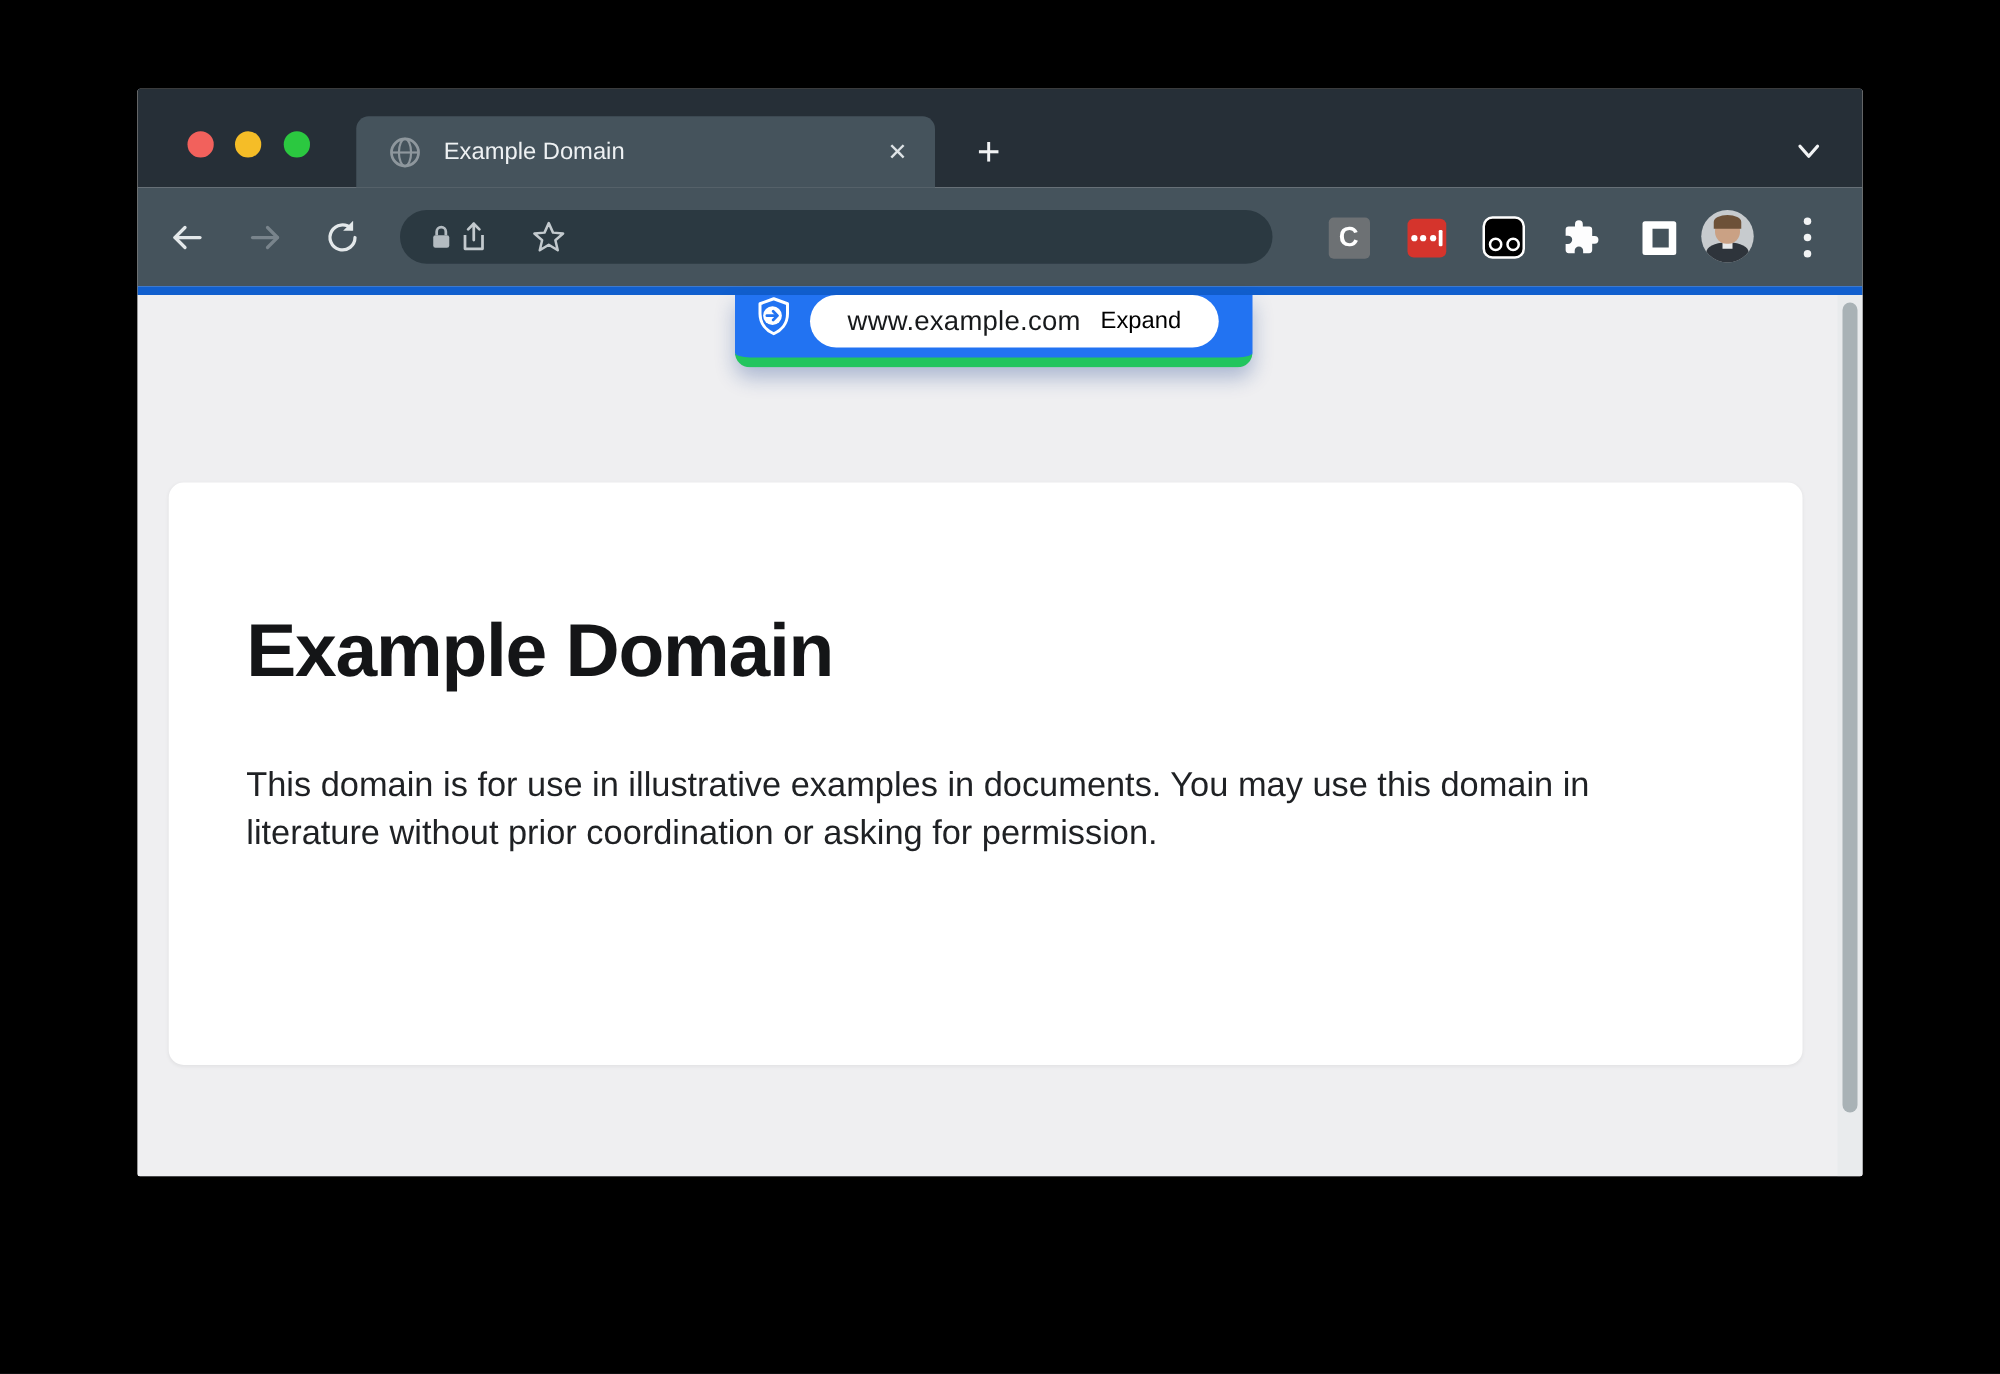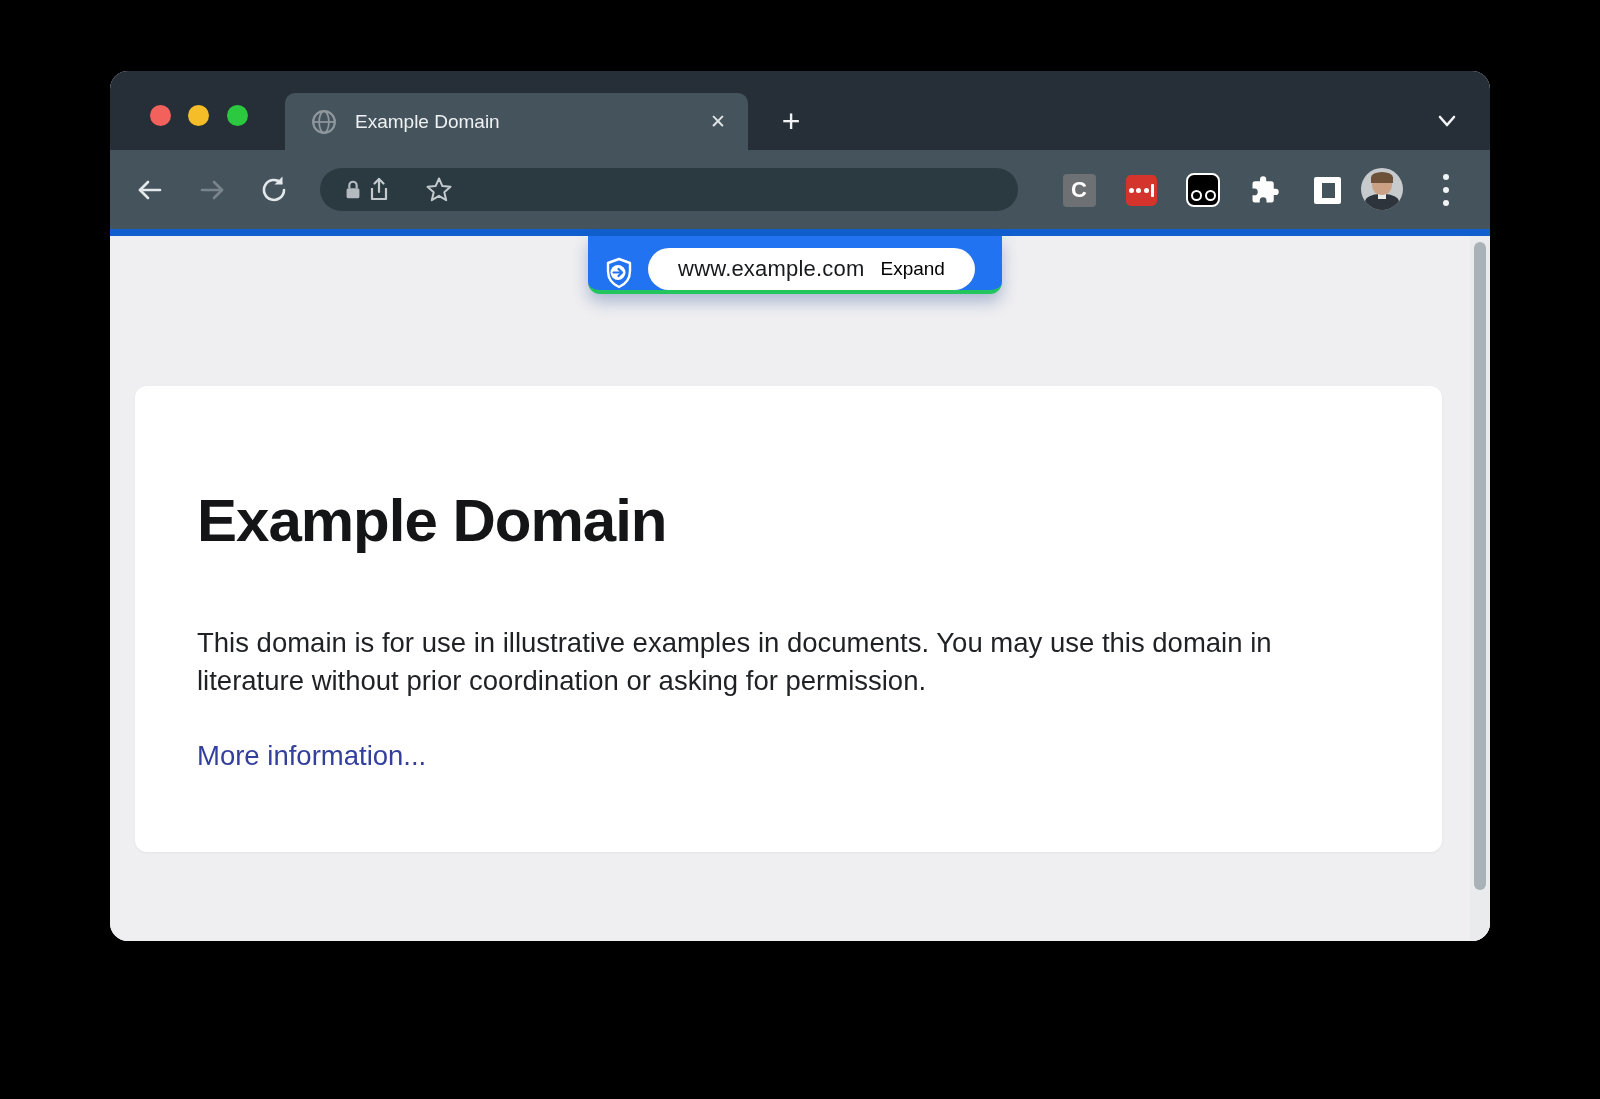--- a/index.html
+++ b/index.html
@@ -1,19 +1,19 @@
 <!DOCTYPE html>
 <html><head>
 <meta charset="utf-8">
 <style>
   * { margin:0; padding:0; box-sizing:border-box; }
   html,body { width:1600px; height:1099px; background:#000; font-family:"Liberation Sans", sans-serif; overflow:hidden; }
 
   .window { position:absolute; left:110px; top:71px; width:1380px; height:870px;
-            border-radius:18px; overflow:hidden; background:#efeff1;
+            border-radius:2px; overflow:hidden; background:#efeff1;
             box-shadow:0 20px 60px rgba(0,0,0,.6); }
 
   
   .tabstrip { position:absolute; left:0; top:0; width:100%; height:79px; background:#262f37; }
   .traffic { position:absolute; top:33.5px; width:21px; height:21px; border-radius:50%; border:none; }
   .traffic.red    { left:39.5px;  background:#f2615c; }
   .traffic.yellow { left:77.5px;  background:#f5bd27; }
   .traffic.green  { left:116.5px; background:#2bc840; }
 
   .tab { position:absolute; left:175px; top:22px; width:463px; height:57px;
@@ -71,32 +71,32 @@
   .dots { display:flex; flex-direction:column; align-items:center; gap:6.5px; width:100%; }
   .dots i { width:6.5px; height:6.5px; border-radius:50%; background:#f1f3f4; }
 
   
   .accent-line { position:absolute; left:0; top:158px; width:100%; height:7px; background:#115fce; }
 
   
   .content { position:absolute; left:0; top:165px; width:100%; height:705px; background:#efeff1; }
 
   .iso-banner { position:absolute; left:478px; top:0; width:414px; height:58px; background:#2273f2;
-                border-radius:0 0 12px 12px; border-bottom:4px solid #22c55e;
-                box-shadow:0 8px 16px rgba(20,60,140,.30); display:flex; align-items:flex-end; }
+                border-radius:0 0 12px 12px; border-bottom:8px solid #22c55e;
+                box-shadow:0 8px 16px rgba(20,60,140,.30); display:flex; align-items:flex-start; }
   .iso-shield { margin-left:14px; flex:0 0 auto; }
   .iso-pill { margin-left:12px; width:327px; height:42px; background:#fff; border-radius:21px;
               display:flex; align-items:center; justify-content:center; gap:16px; }
   .iso-domain { color:#17191b; font-size:22px; letter-spacing:.2px; }
   .iso-expand { color:#000000; font-size:19px; background:none; border:none; }
 
   .card { position:absolute; left:25px; top:150px; width:1307px; height:466px; background:#fff;
           border-radius:12px; box-shadow:0 1px 3px rgba(0,0,0,.05); padding:100px 0 0 62px; }
   .card h1 { font-size:60px; letter-spacing:-1px; color:#141517; font-weight:bold; }
-  .card p { margin-top:69px; font-size:27.5px; line-height:38px; color:#1f2124; max-width:1160px; }
+  .card p { margin-top:54px; font-size:27.5px; line-height:38px; color:#1f2124; max-width:1160px; }
   .card a { display:inline-block; margin-top:40px; font-size:27.5px; color:#333f9c; text-decoration:none; }
 
   
   .scrollbar-track { position:absolute; right:0; top:0; width:20px; height:705px; background:#e9ebed; }
   .scrollbar-thumb { position:absolute; left:4px; top:6px; width:12px; height:648px; border-radius:6px; background:#a9b2b6; }
 
   svg { display:block; }
 </style>
 </head>
 <body>
@@ -234,21 +234,20 @@
       </svg>
       <span class="iso-pill">
         <span class="iso-domain">www.example.com</span>
         <button class="iso-expand">Expand</button>
       </span>
     </div>
 
     <div class="card">
       <h1>Example Domain</h1>
       <p>This domain is for use in illustrative examples in documents. You may use this domain in literature without prior coordination or asking for permission.</p>
-      <a href="#">More information...</a>
     </div>
 
     <div class="scrollbar-track">
       <div class="scrollbar-thumb"></div>
     </div>
   </div>
 
 </div>
 
 </body></html>

